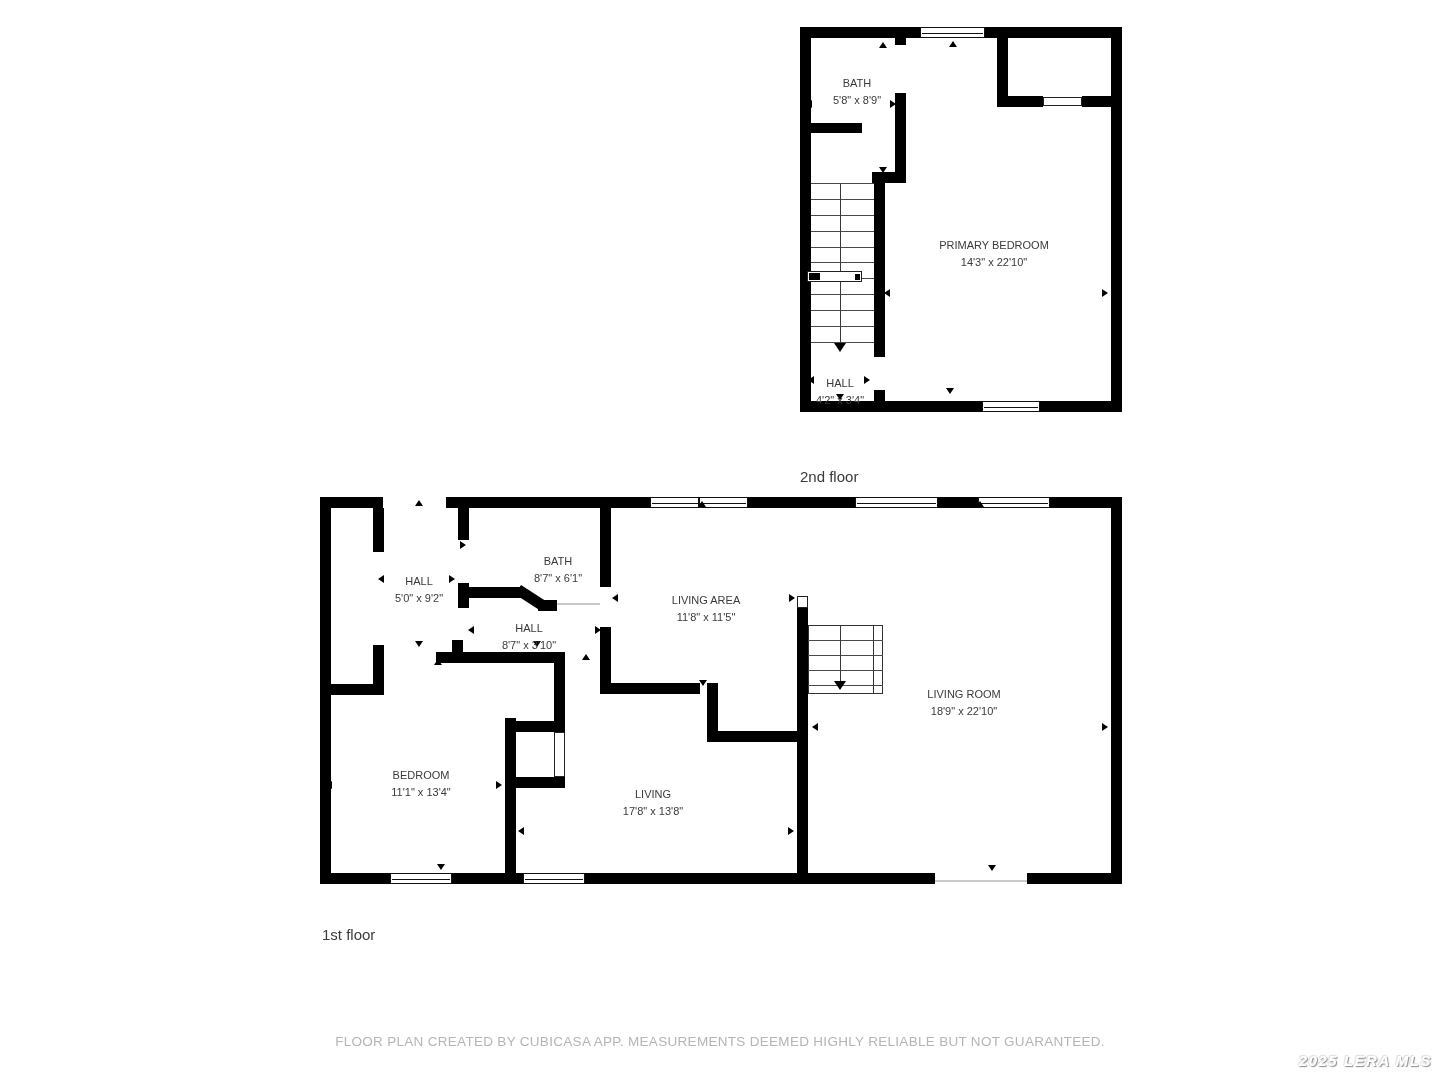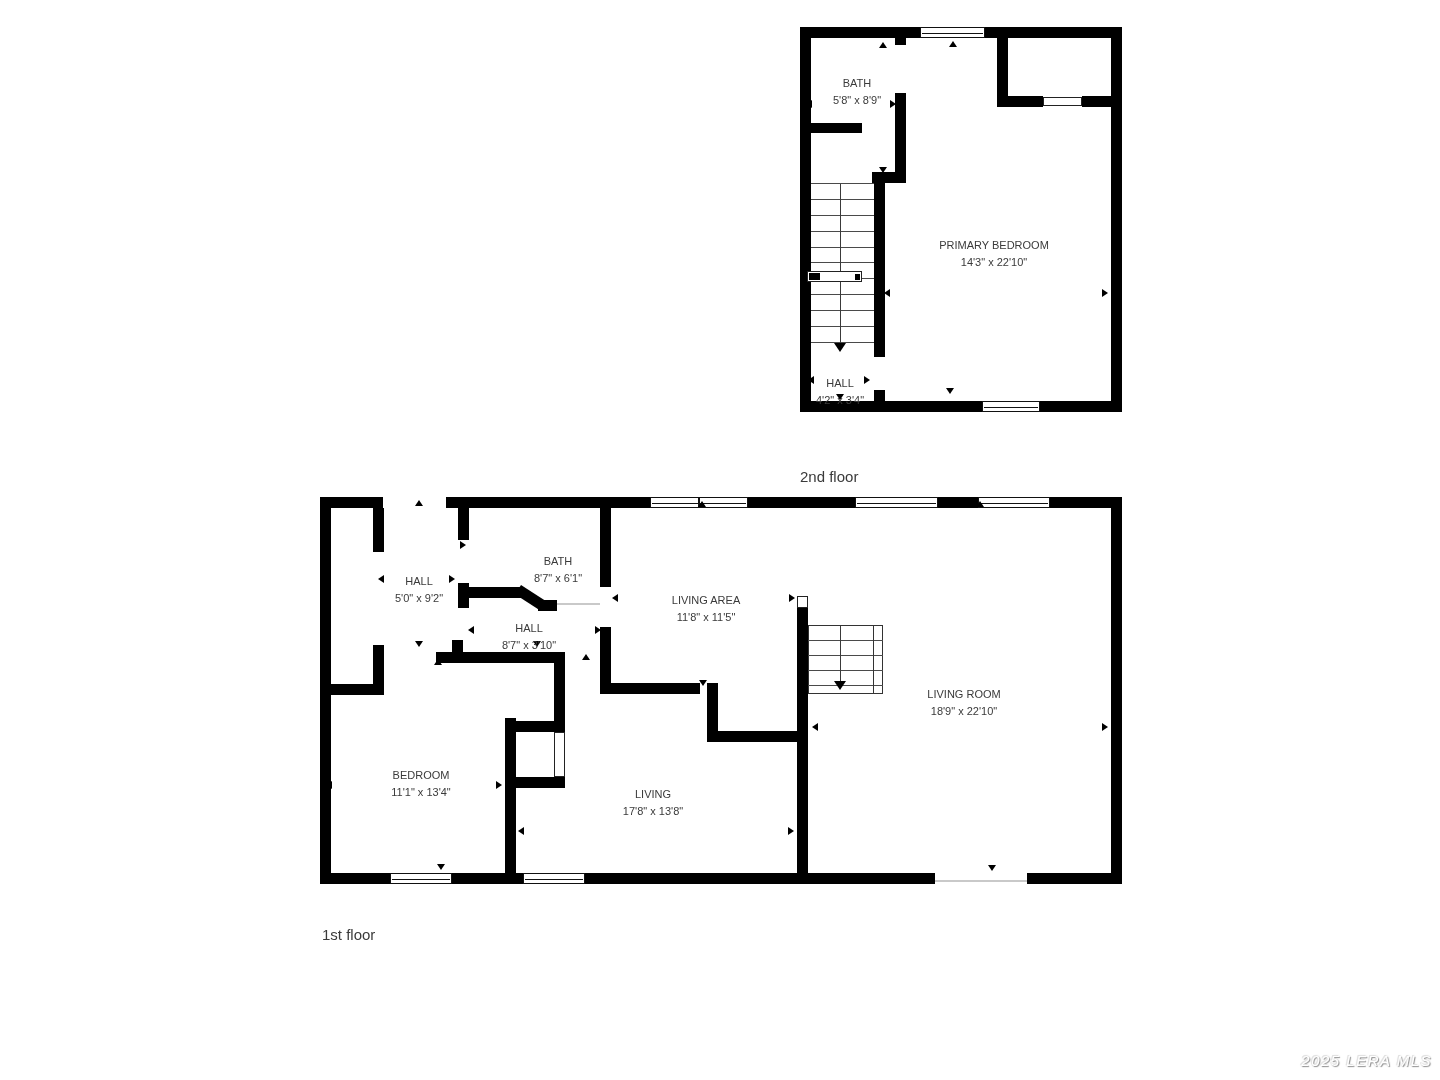--- a/index.html
+++ b/index.html
@@ -16,28 +16,29 @@
   .railline{position:absolute;background:#333;width:1px;}
   .centerline{position:absolute;background:#3a3a3a;width:1px;}
   .arrow{position:absolute;width:0;height:0;}
   .landing{position:absolute;background:#fff;border:1px solid #222;box-sizing:border-box;}
   .landing-cap{position:absolute;background:#000;}
   .room-label{position:absolute;transform:translateX(-50%);text-align:center;color:#3a3a3a;
               font-size:11px;line-height:17px;white-space:nowrap;}
   .floor-caption{position:absolute;color:#3a3a3a;font-size:15px;}
   .footer{position:absolute;left:0;right:0;top:1034px;text-align:center;color:#b5b5b5;
           font-size:13.5px;letter-spacing:0.3px;}
-  .watermark{position:absolute;right:8px;top:1052px;font-size:15px;font-weight:normal;
+  .watermark{position:absolute;right:8px;top:1052px;font-size:15px;font-weight:bold;
              font-style:italic;color:#ffffff;letter-spacing:1.5px;
              text-shadow:-1px -1px 0 #e2e2e2, 1px 1px 1px #8f8f8f, 0 0 2px #b5b5b5;}
 </style>
 </head>
 <body>
 
 <div class="canvas">
+  <div class="footer">FLOOR PLAN CREATED BY CUBICASA APP. MEASUREMENTS DEEMED HIGHLY RELIABLE BUT NOT GUARANTEED.</div>
   <div class="watermark">2025 LERA MLS</div>
 <div class="wall" style="left: 800px; top: 27px; width: 120px; height: 11px;"></div>
     <div class="wall" style="left: 985px; top: 27px; width: 137px; height: 11px;"></div>
     <div class="wall" style="left: 800px; top: 38px; width: 11px; height: 363px;"></div>
     <div class="wall" style="left: 1111px; top: 38px; width: 11px; height: 363px;"></div>
     <div class="wall" style="left: 800px; top: 401px; width: 182px; height: 11px;"></div>
     <div class="wall" style="left: 1040px; top: 401px; width: 82px; height: 11px;"></div>
     <div class="wall" style="left: 895px; top: 38px; width: 11px; height: 7px;"></div>
     <div class="wall" style="left: 895px; top: 93px; width: 11px; height: 84px;"></div>
     <div class="wall" style="left: 811px; top: 123px; width: 51px; height: 10px;"></div>

